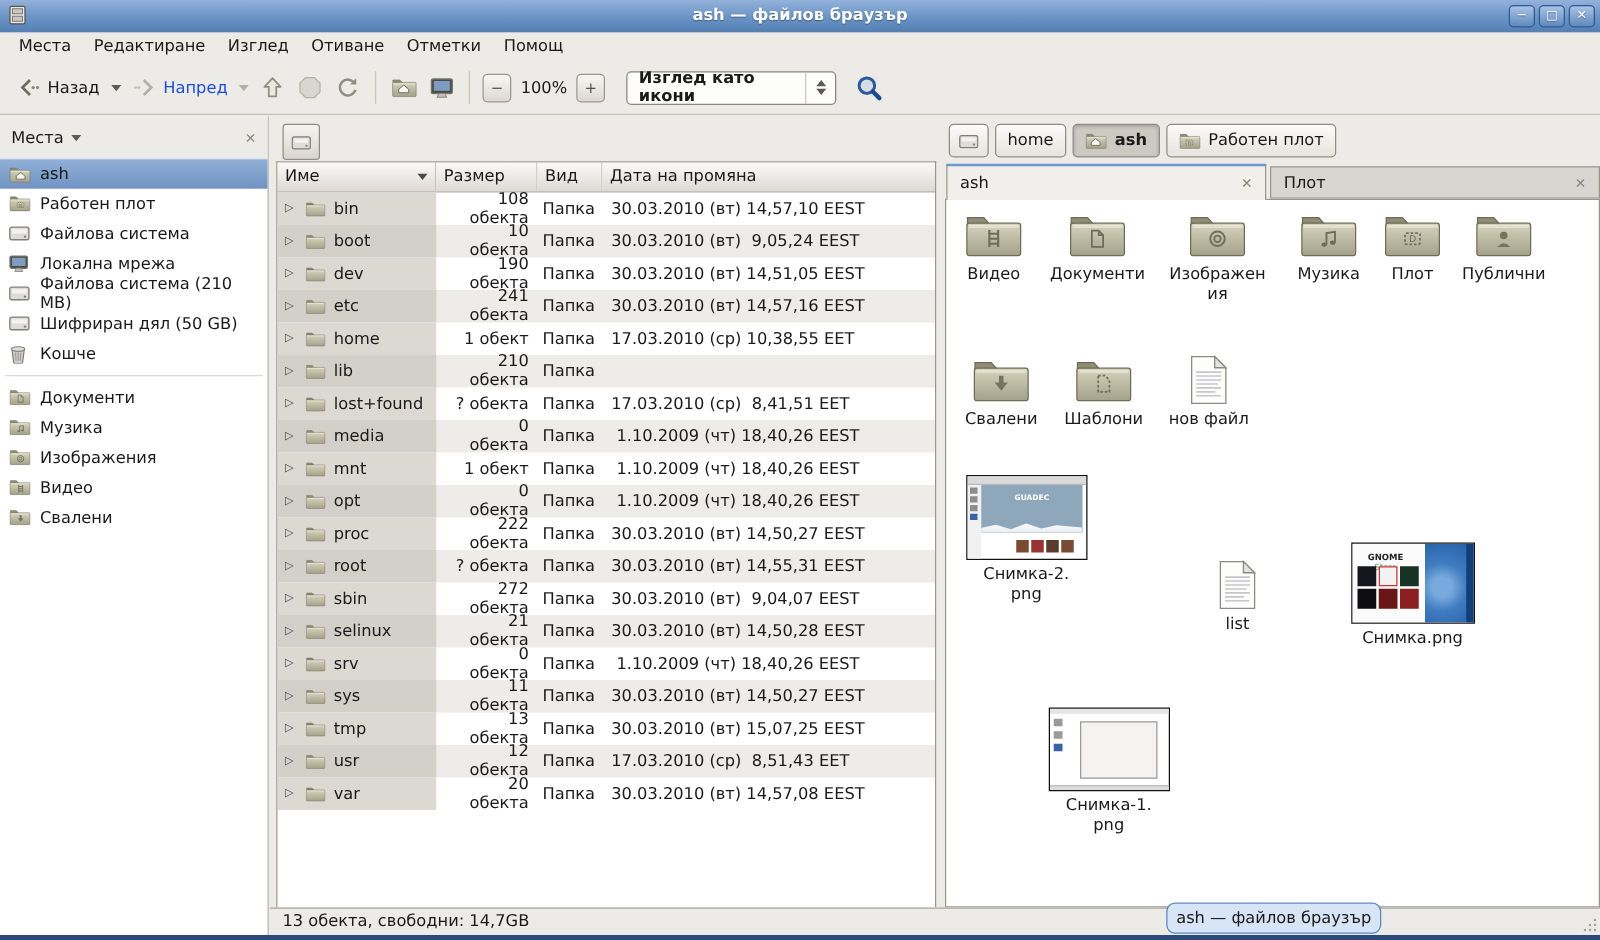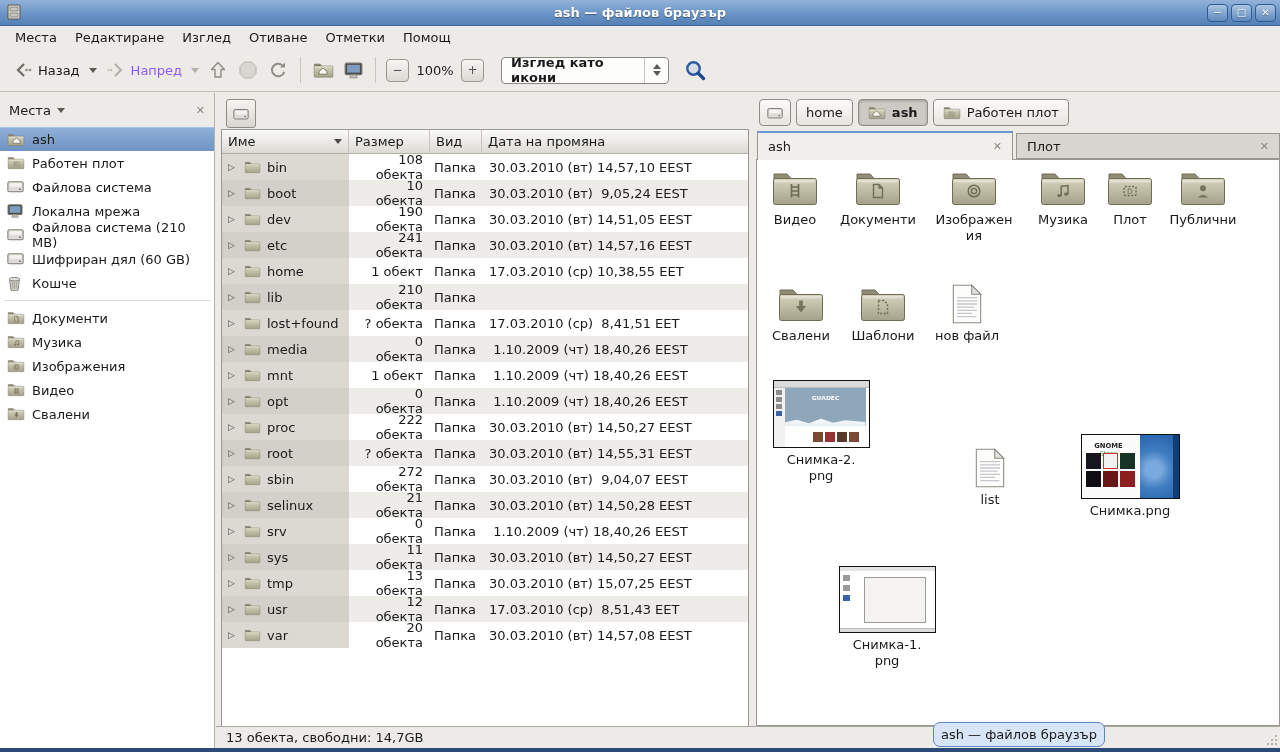--- a/index.html
+++ b/index.html
@@ -21,21 +21,21 @@
   
   .menubar { position:absolute; left:0; top:26px; right:0; height:23px; display:flex;
     align-items:center; padding-left:6px; background:#edebe7; }
   .menu-item { padding:2px 9px; }
 
   
   .toolbar { position:absolute; left:0; top:49px; right:0; height:43px; background:#edebe7;
     border-bottom:1px solid #c3c0ba; display:flex; align-items:center; padding:0 8px; }
   .tbtn { display:flex; align-items:center; gap:5px; padding:5px 5px; border-radius:3px; }
   .tbtn .lbl { font-size:13px; }
-  .disabled .lbl { color:#8b5cf6; }
+  .disabled .lbl { color:#1d4ed8; }
   .arrow-down { width:0; height:0; border-left:4px solid transparent; border-right:4px solid transparent;
     border-top:5px solid #5c5a55; margin:0 4px; }
   .arrow-down.dim { border-top-color:#b3b0a9; }
   .tsep { width:1px; height:26px; background:#c9c6c0; margin:0 7px; }
   .sqbtn { width:23px; height:23px; border:1px solid #9a978f; border-radius:4px;
     background:linear-gradient(#f7f6f3,#dcd9d4); display:flex; align-items:center; justify-content:center;
     font-size:12px; color:#55534d; margin:0 3px; }
   .zoom-lv { width:46px; text-align:center; }
   .combo { width:168px; height:27px; border:1px solid #8a8780; border-radius:4px; background:#fdfdfc;
     display:flex; align-items:center; margin:0 10px 0 14px;font-weight:bold; }
@@ -373,21 +373,21 @@
           </svg>
         </span>
       <span>Файлова система (210 MB)</span>
     </div>
     <div class="sb-item">
       <span class="icon16">
           <svg class="base" width="17" height="13">
             <use href="#s-drive"></use>
           </svg>
         </span>
-      <span>Шифриран дял (60 GB)</span>
+      <span>Шифриран дял (50 GB)</span>
     </div>
     <div class="sb-item">
       <span class="icon16">
           <svg class="base" width="15" height="15">
             <use href="#s-trash"></use>
           </svg>
         </span>
       <span>Кошче</span>
     </div>
     <div class="sb-sep"></div>

